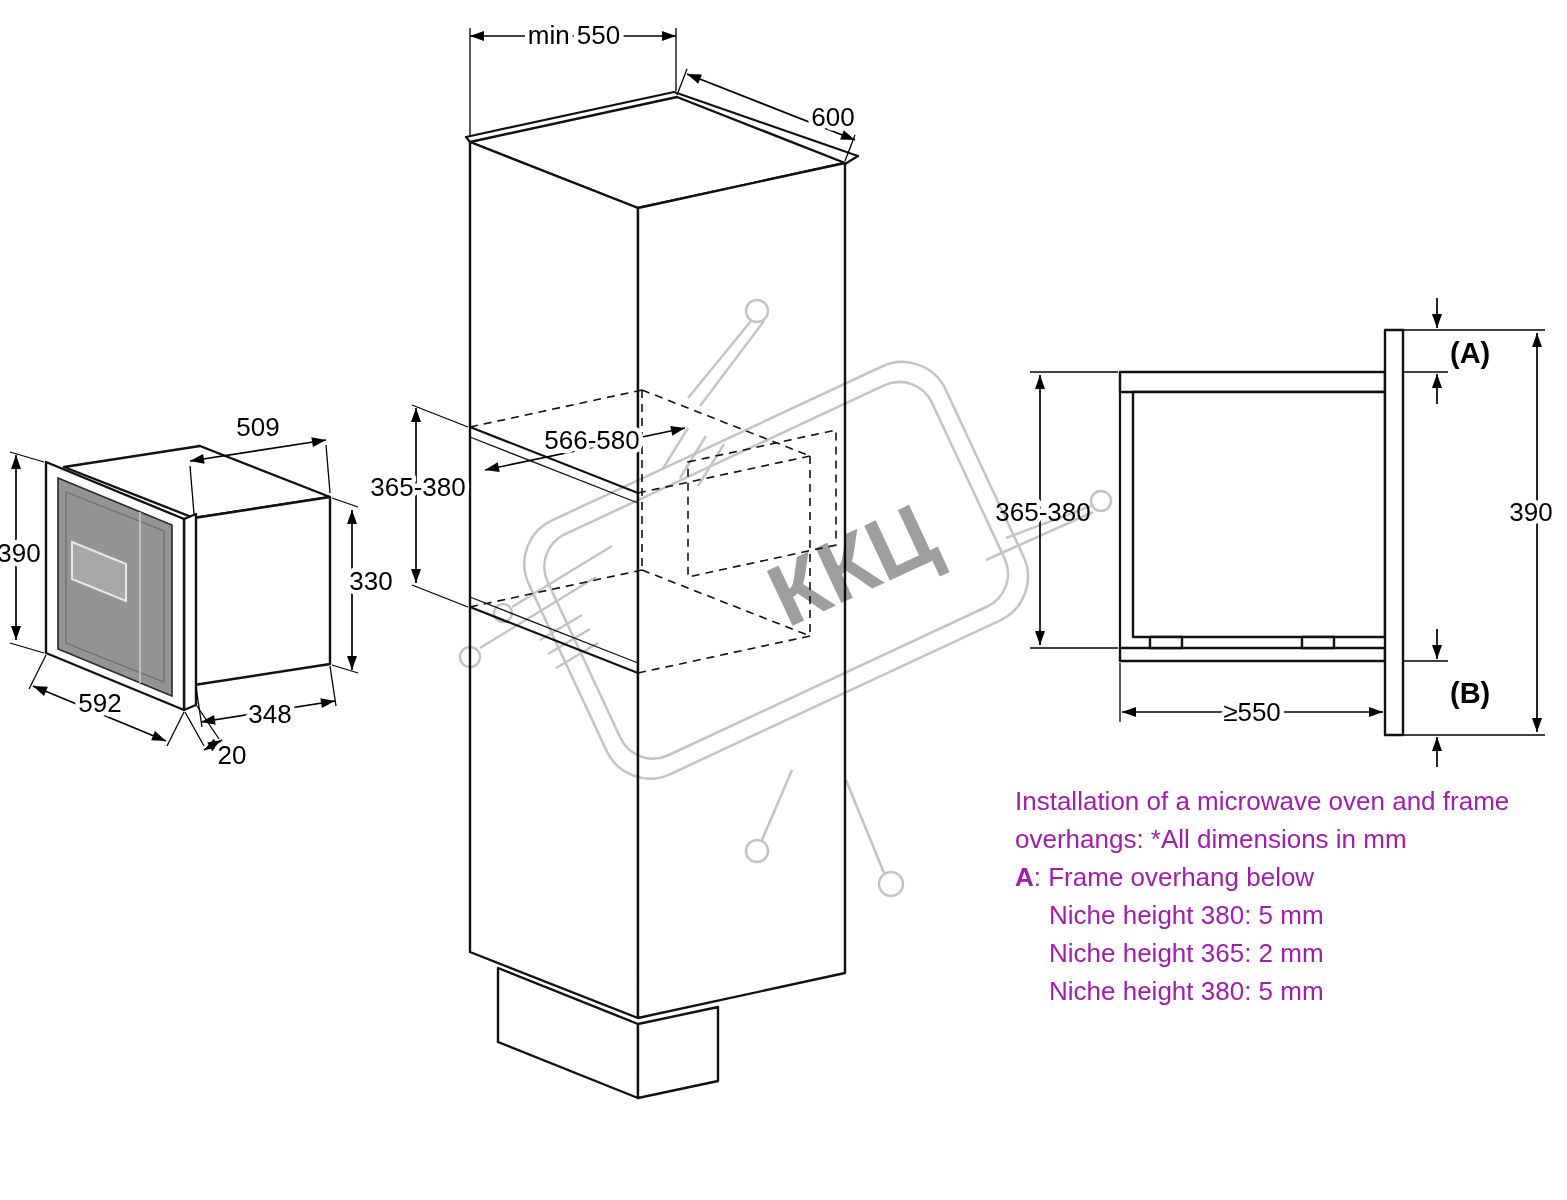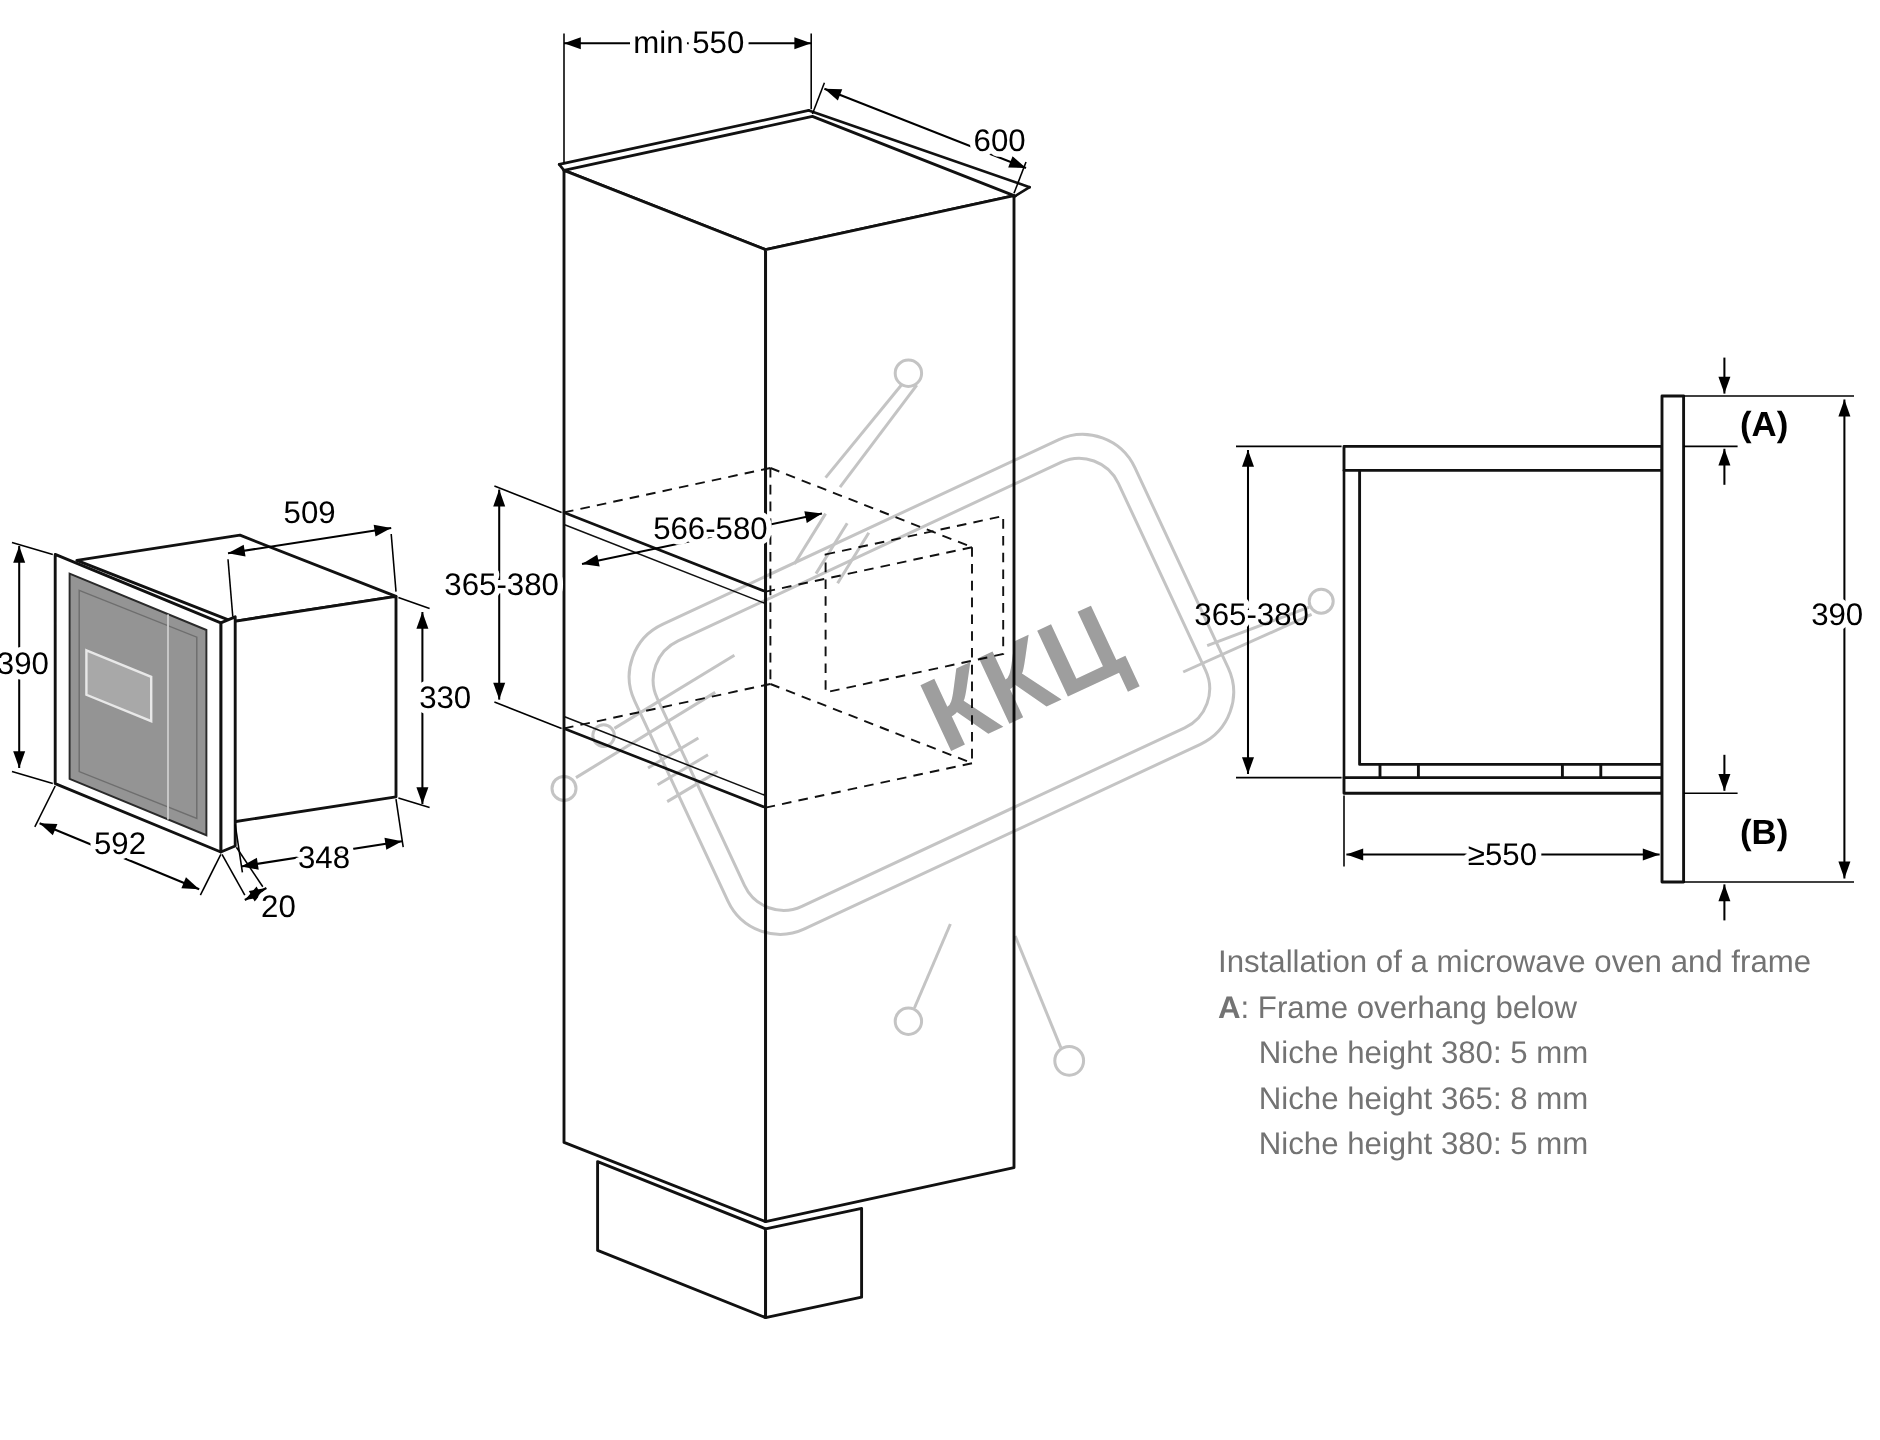--- a/index.html
+++ b/index.html
@@ -12,21 +12,21 @@
   .dash{fill:none;stroke:#111;stroke-width:1.6;stroke-dasharray:8 6;}
   .dim{fill:none;stroke:#000;stroke-width:1.7;}
   .ext{fill:none;stroke:#000;stroke-width:1.3;}
   .dimtxt{font-size:26px;fill:#000;text-anchor:middle;
           paint-order:stroke;stroke:#fff;stroke-width:9px;stroke-linejoin:round;}
   .biglbl{font-size:29px;font-weight:bold;fill:#000;text-anchor:start;
           paint-order:stroke;stroke:#fff;stroke-width:8px;stroke-linejoin:round;}
   .wm{stroke:#c4c4c4;stroke-width:2.5;fill:none;}
   .wmtxt{font-size:88px;font-weight:bold;fill:#9e9e9e;stroke:none;text-anchor:middle;}
   #notes{position:absolute;left:1015px;top:782px;width:548px;
-         font-size:26px;line-height:38px;color:#737373;}
+         font-size:26px;line-height:38px;color:#a21caf;}
   #notes .ind{padding-left:34px;}
   #notes b{font-weight:bold;}
 </style>
 </head>
 <body>
 
 <div id="stage">
 
 <svg width="1567" height="1200" viewBox="0 0 1567 1200">
   <defs>
@@ -227,19 +227,20 @@
       <line x1="662" y1="470" x2="688" y2="428"></line>
       <line x1="680" y1="478" x2="706" y2="436"></line>
       <line x1="698" y1="486" x2="724" y2="444"></line>
     </g>
     <text class="wmtxt" transform="translate(865,592) rotate(-25)">ККЦ</text>
   </g>
 </svg>
 
 <div id="notes">
   <div>Installation of a microwave oven and frame</div>
+  <div>overhangs: *All dimensions in mm</div>
   <div><b>A</b><span>: Frame overhang below</span></div>
   <div class="ind">Niche height 380: 5 mm</div>
-  <div class="ind">Niche height 365: 8 mm</div>
+  <div class="ind">Niche height 365: 2 mm</div>
   <div class="ind">Niche height 380: 5 mm</div>
 </div>
 
 </div>
 
 </body></html>

